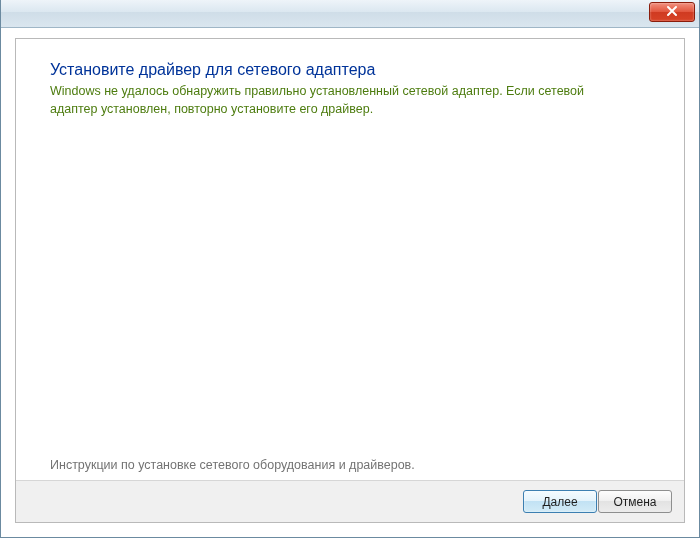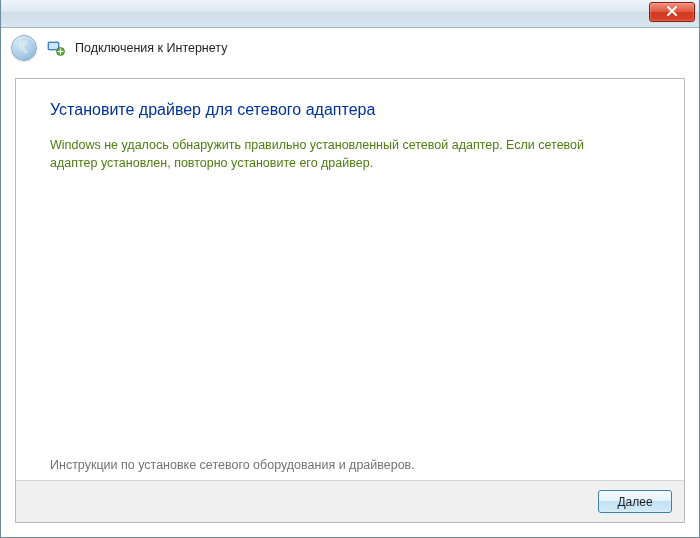--- a/index.html
+++ b/index.html
@@ -97,21 +97,21 @@
       background: #fff;
       padding: 22px 34px 16px 34px;
       display: flex;
       flex-direction: column;
       position: relative;
     }
     .heading {
       color: #003399;
       font-size: 16px;
       font-weight: normal;
-      margin-bottom: 18px;
+      margin-bottom: 4px;
     }
     .body-text {
       color: #4d7c0f;
       font-size: 12.5px;
       line-height: 1.4;
       max-width: 560px;
     }
     .spacer {
       flex: 1;
     }
@@ -163,46 +163,28 @@
   <div class="titlebar">
     <div class="close-btn">
       <span>
         <svg viewBox="0 0 12 12">
           <path d="M2 2 L10 10 M10 2 L2 10" stroke="#fff" stroke-width="2" stroke-linecap="round"></path>
         </svg>
       </span>
     </div>
   </div>
 
-  <div class="navbar">
-    <div class="back-btn">
-      <span>
-        <svg viewBox="0 0 14 14">
-          <path d="M9 2 L4 7 L9 12" fill="none" stroke="#ffffff" stroke-width="2" stroke-linecap="round" stroke-linejoin="round"></path>
-          <path d="M9 2 L4 7 L9 12" fill="none" stroke="#3a6d9a" stroke-width="1" stroke-linecap="round" stroke-linejoin="round" opacity="0.4"></path>
-        </svg>
-      </span>
-    </div>
-    <span class="wizard-icon">
-      <svg viewBox="0 0 18 18">
-        <rect x="1" y="3" width="11" height="8" rx="1" fill="#4a8fd6" stroke="#1d5a9a" stroke-width="0.6"></rect>
-        <rect x="2" y="4" width="9" height="6" fill="#cde5f7"></rect>
-        <circle cx="13.5" cy="12.5" r="4" fill="#5fae3e" stroke="#2e6f1a" stroke-width="0.6"></circle>
-        <path d="M13.5 9.5 L13.5 15.5 M10.5 12.5 L16.5 12.5" stroke="#fff" stroke-width="1"></path>
-      </svg>
-    </span>
-    <span class="wizard-title">Подключения к Интернету</span>
-  </div>
 
   <div class="content-outer">
     <div class="content-panel">
       <h1 class="heading">Установите драйвер для сетевого адаптера</h1>
       <p class="body-text">Windows не удалось обнаружить правильно установленный сетевой адаптер. Если сетевой адаптер установлен, повторно установите его драйвер.</p>
       <div class="spacer"></div>
       <a class="link">Инструкции по установке сетевого оборудования и драйверов.</a>
 
       <div class="button-bar">
         <button class="action-btn btn-primary">Далее</button>
+        <button class="action-btn btn-secondary">Отмена</button>
       </div>
     </div>
   </div>
 
 </div>
 
 </body></html>

